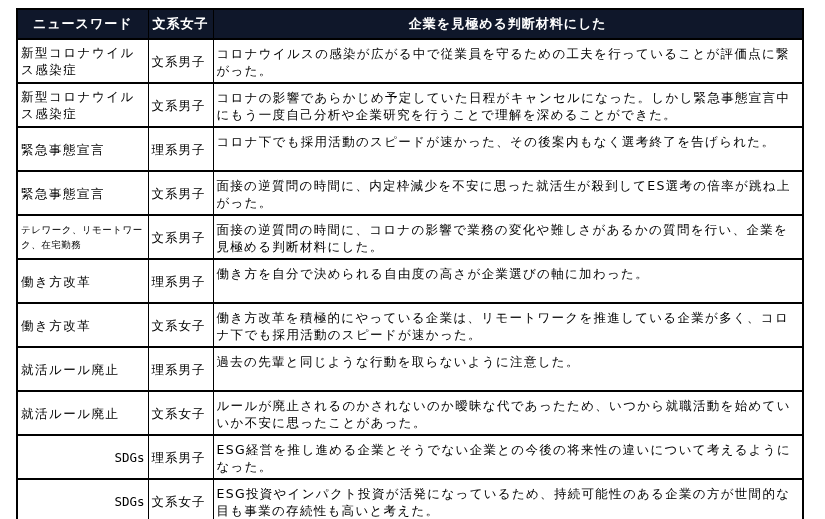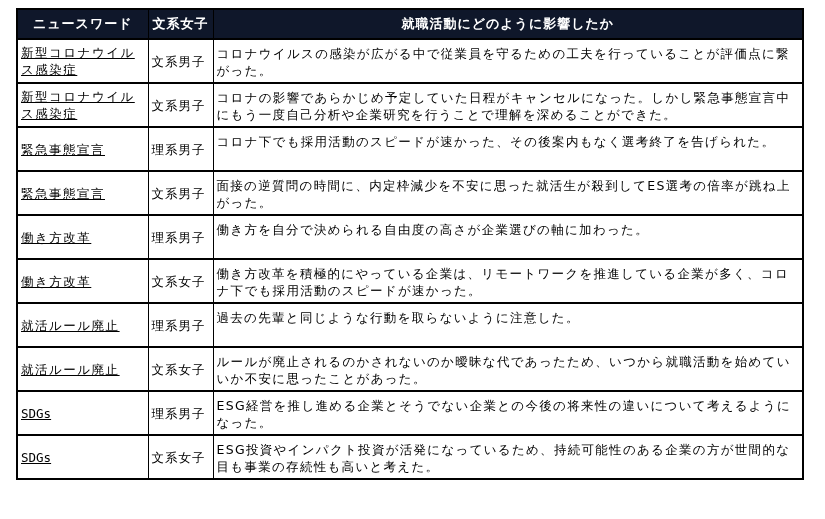--- a/index.html
+++ b/index.html
@@ -45,29 +45,30 @@
       height: 37px;
       font-size: 12.5px;
       line-height: 17px;
       padding: 0 3px;
       border-left: 1px solid #000;
       border-right: 1px solid #000;
       border-bottom: 2px solid #000;
       vertical-align: middle;
       letter-spacing: 1.5px;
     }
-    table.news td.kw { text-align: left; text-decoration: underline; }
+    table.news td.kw { text-align: left; }
     table.news td.kw.small {
       font-size: 9.5px;
       line-height: 15px;
       letter-spacing: 0.5px;
     }
     table.news td.kw.latin {
       font-family: "DejaVu Sans Mono", "Liberation Mono", monospace;
       letter-spacing: 0;
+      text-align: right;
     }
     table.news td.cat {
       text-align: left;
       white-space: nowrap;
       letter-spacing: 1px;
     }
     table.news td.eff {
       vertical-align: top;
       padding-top: 5px;
       letter-spacing: 1.3px;
@@ -79,21 +80,21 @@
 <table class="news">
   <colgroup>
     <col class="c1">
       <col class="c2">
       <col class="c3">
   </colgroup>
   <thead>
     <tr>
       <th class="center">ニュースワード</th>
       <th class="center">文系女子</th>
-      <th class="center">就職活動にどのように影響したか</th>
+      <th class="center">企業を見極める判断材料にした</th>
     </tr>
   </thead>
   <tbody>
     <tr>
       <td class="kw">新型コロナウイルス感染症</td>
       <td class="cat">文系男子</td>
       <td class="eff">コロナウイルスの感染が広がる中で従業員を守るための工夫を行っていることが評価点に繋がった。</td>
     </tr>
     <tr>
       <td class="kw">新型コロナウイルス感染症</td>
@@ -102,20 +103,25 @@
     </tr>
     <tr>
       <td class="kw">緊急事態宣言</td>
       <td class="cat">理系男子</td>
       <td class="eff">コロナ下でも採用活動のスピードが速かった、その後案内もなく選考終了を告げられた。</td>
     </tr>
     <tr>
       <td class="kw">緊急事態宣言</td>
       <td class="cat">文系男子</td>
       <td class="eff">面接の逆質問の時間に、内定枠減少を不安に思った就活生が殺到してES選考の倍率が跳ね上がった。</td>
+    </tr>
+    <tr>
+      <td class="kw small">テレワーク、リモートワーク、在宅勤務</td>
+      <td class="cat">文系男子</td>
+      <td class="eff">面接の逆質問の時間に、コロナの影響で業務の変化や難しさがあるかの質問を行い、企業を見極める判断材料にした。</td>
     </tr>
     <tr>
       <td class="kw">働き方改革</td>
       <td class="cat">理系男子</td>
       <td class="eff">働き方を自分で決められる自由度の高さが企業選びの軸に加わった。</td>
     </tr>
     <tr>
       <td class="kw">働き方改革</td>
       <td class="cat">文系女子</td>
       <td class="eff">働き方改革を積極的にやっている企業は、リモートワークを推進している企業が多く、コロナ下でも採用活動のスピードが速かった。</td>

